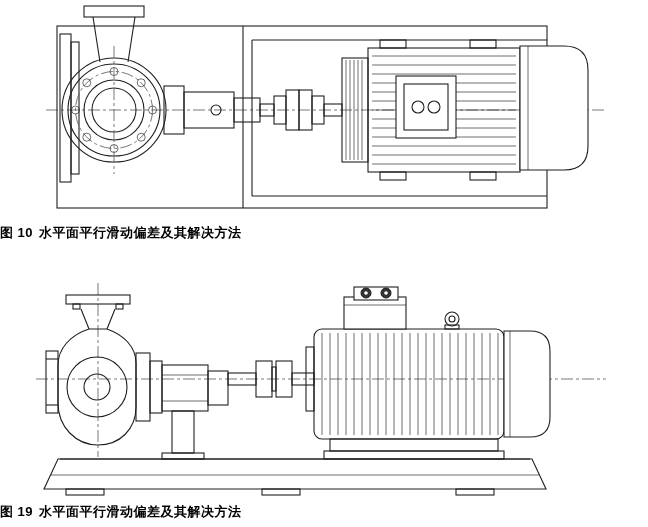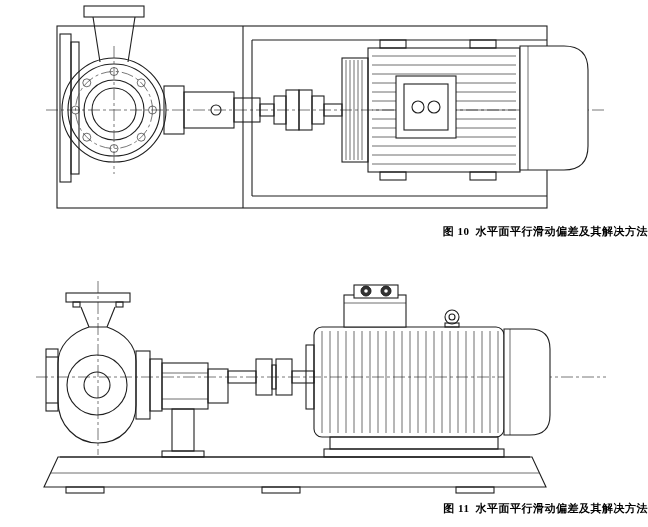--- a/index.html
+++ b/index.html
@@ -3,22 +3,22 @@
 <meta charset="utf-8">
 <style>
   html,body{margin:0;padding:0;background:#e9e9e9;}
   .page{
     width:648px;height:527px;background:#fff;margin:0 auto;
     font-family:"Liberation Sans",sans-serif;color:#000;overflow:hidden;
     position:relative;
   }
   figure{margin:0;padding:0;}
   figcaption{
-    text-align:right;font-weight:bold;font-size:11px;line-height:1;
-    letter-spacing:0.5px;color:#000;font-family:Liberation Serif, serif;
+    text-align:left;font-weight:bold;font-size:13px;line-height:1;
+    letter-spacing:0.5px;color:#000;
   }
   .cap10{margin-top:6px;margin-bottom:8px;}
   .cap11{margin-top:4px;}
   .cap-label{margin-right:6px;}
   
   .ln{fill:none;stroke:#1f1f1f;stroke-width:1.1;}
   .thin{fill:none;stroke:#1f1f1f;stroke-width:0.65;}
   .cl{fill:none;stroke:#555;stroke-width:0.8;stroke-dasharray:12 3 3 3;}
   .fw{fill:#fff;stroke:#1f1f1f;stroke-width:1.1;}
   .fd{fill:#333;stroke:#1f1f1f;stroke-width:1;}
@@ -240,17 +240,17 @@
         <line class="ln" x1="60" y1="212" x2="530" y2="212"></line>
         <path class="ln" d="M 58 212 L 532 212 L 546 242 L 44 242 Z"></path>
         <line class="thin" x1="51" y1="228" x2="539" y2="228"></line>
         <rect class="ln" x="66" y="242" width="38" height="6"></rect>
         <rect class="ln" x="262" y="242" width="38" height="6"></rect>
         <rect class="ln" x="456" y="242" width="38" height="6"></rect>
       </g>
     </svg>
 
     <figcaption class="cap11">
-      <b class="cap-label">图 11</b><span>水平面平行滑动偏差及其解决方法</span>
+      <b class="cap-label">图 19</b><span>水平面平行滑动偏差及其解决方法</span>
     </figcaption>
   </figure>
 
 </div>
 
 </body></html>

